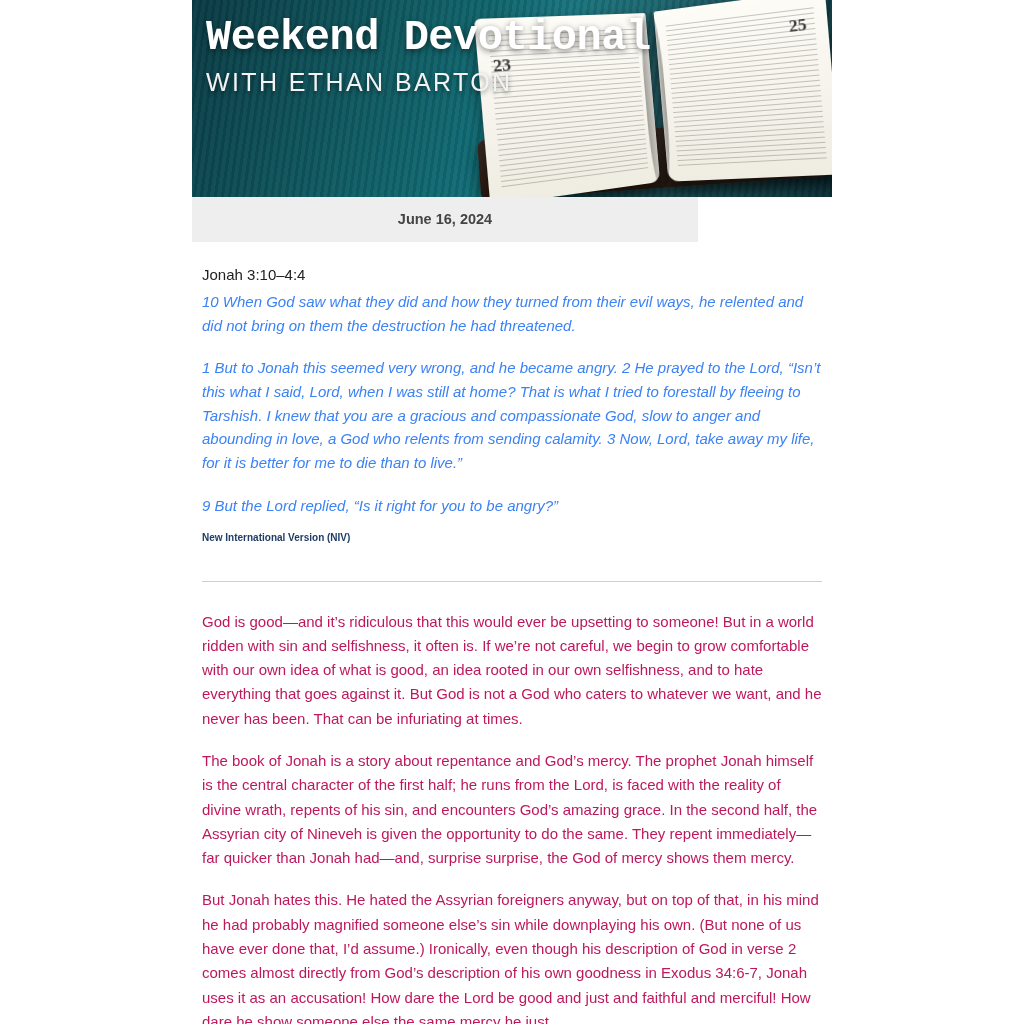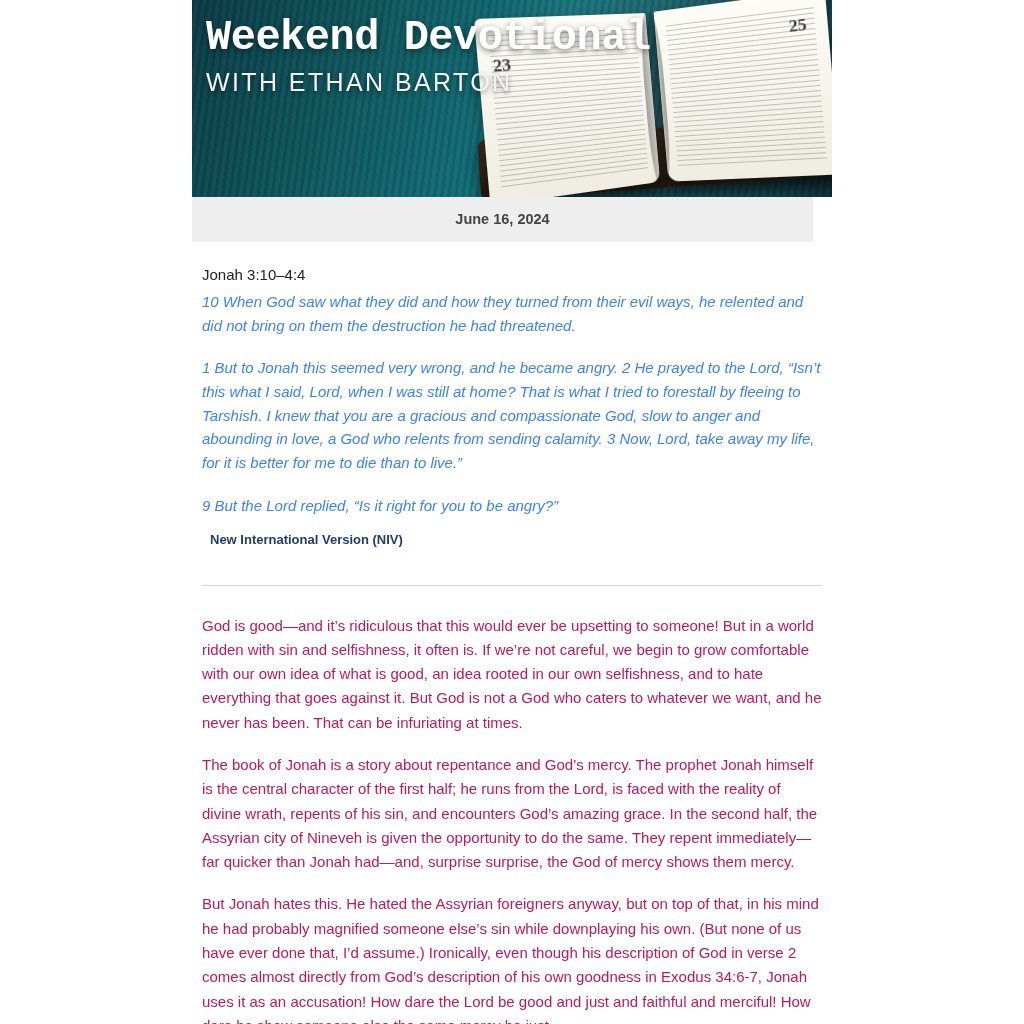--- a/index.html
+++ b/index.html
@@ -132,21 +132,21 @@
     font-family: "Liberation Sans", sans-serif;
     font-size: 25px;
     letter-spacing: 2.4px;
     color: #f2f2f2;
     margin-top: 8px;
     text-shadow: 0 2px 5px rgba(0,0,0,0.45);
   }
 
   
   .date-bar {
-    width: 621px;
+    width: 506px;
     background: #eeeeee;
     text-align: center;
     padding: 13px 0 14px 0;
     box-sizing: border-box;
   }
   .date-bar-text {
     font-size: 14.5px;
     font-weight: bold;
     color: #444444;
   }
@@ -165,24 +165,23 @@
   .verse {
     font-style: italic;
     color: #3b82f6;
     font-size: 15px;
     line-height: 1.58;
     margin: 0 0 0 0;
   }
   .verse + .verse { margin-top: 19px; }
   .version {
     margin-top: 14px;
-    font-size: 13px;
+    font-size: 10px;
     font-weight: bold;
     color: #1f3d66;
-    margin-left: 8px;
   }
   .divider {
     border: none;
     border-top: 1px solid #cfcfcf;
     margin: 38px 0 28px 0;
   }
   .para {
     font-size: 15px;
     line-height: 1.62;
     color: #be185d;

